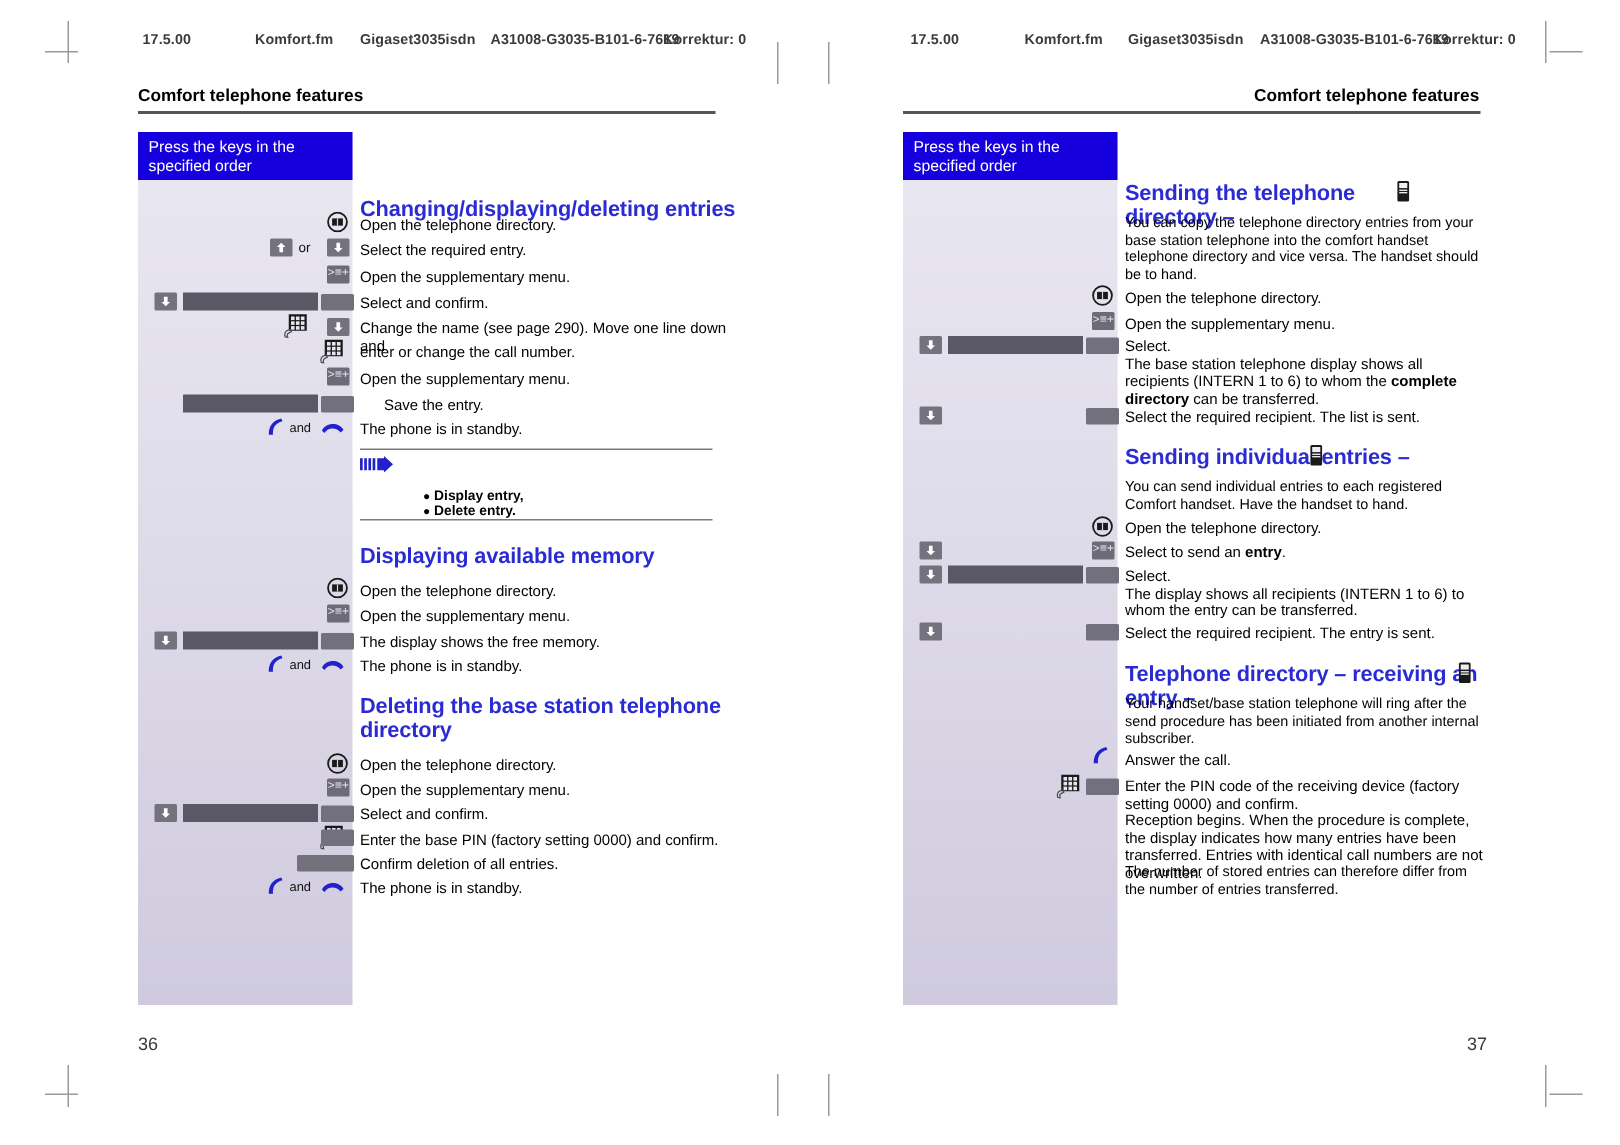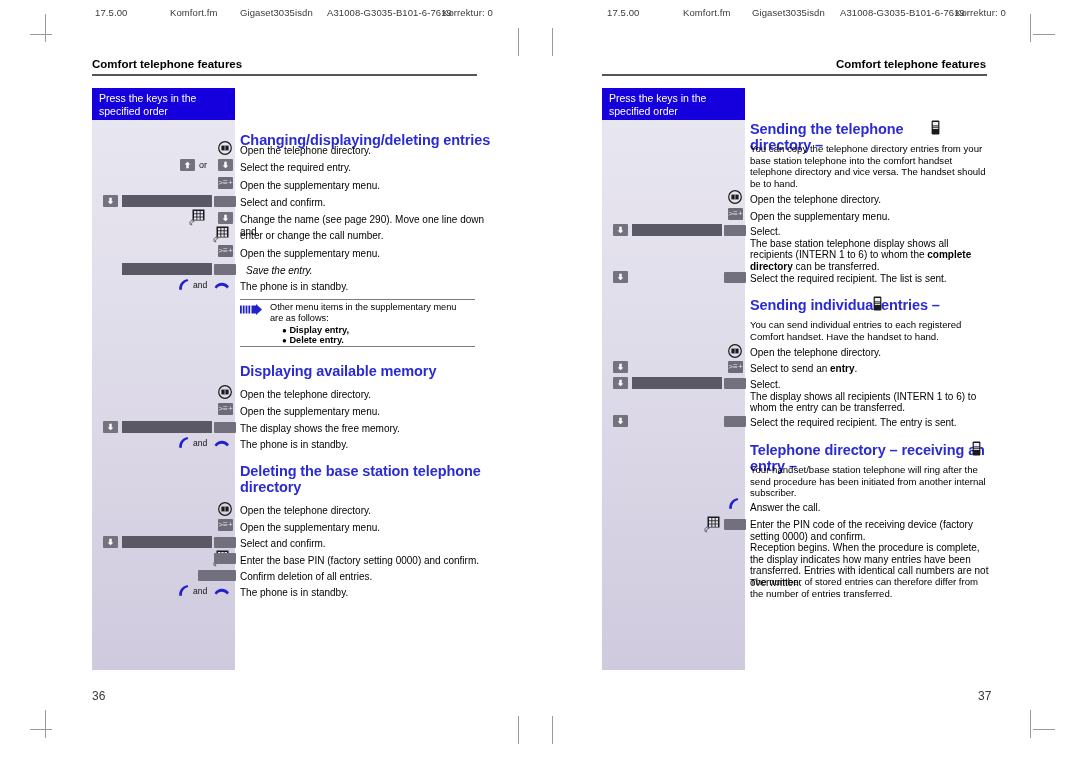--- a/index.html
+++ b/index.html
@@ -11,23 +11,23 @@
     position:relative;
     overflow:hidden;
   }
   
   .crop{position:absolute;background:#9a9a9a;}
   .crop.v{width:1px;height:28px;}
   .crop.h{height:1px;width:22px;}
 
   
   .runhead{
-    position:absolute;top:7px;
+    position:absolute;top:21px;
     font-size:9.5px;color:#3a3a3a;
-    white-space:nowrap;letter-spacing:.1px;
+    white-space:nowrap;letter-spacing:.1px;font-weight:bold;
   }
 
   
   .chaptitle{
     position:absolute;
     font-size:11.5px;font-weight:bold;color:#000;
     top:58px;white-space:nowrap;
   }
   .rule{
     position:absolute;height:2px;background:#555;
@@ -254,21 +254,21 @@
   </g>
   <path d="M2.2 15.6 C1.2 13.4 2.4 11.6 4.2 11 L5.6 10.6 L6.2 12.2 L4.6 12.9 C3.6 13.4 3.3 14.6 3.8 15.8 Z" fill="none" stroke="#4a4a52" stroke-width="0.8"></path>
 </svg>
 <div class="rowtext" style="left:240px;top:230px;">enter or change the call number.</div>
 
 <div class="menukey" style="left:218px;top:245px;">&gt;≡+</div>
 <div class="rowtext" style="left:240px;top:248px;">Open the supplementary menu.</div>
 
 <div class="dispbar chip" style="left:122px;top:263px;width:90px;"></div>
 <div class="softkey chip" style="left:214px;top:264px;width:22px;"></div>
-<div class="rowtext" style="left:246px;top:265px;font-style:italic;">Save the entry.</div>
+<div class="rowtext" style="left:256px;top:265px;">Save the entry.</div>
 
 <svg class="hsicon" style="left:176px;top:278px;" width="14" height="13" viewBox="0 0 14 13">
   <path d="M11.5 1 C5.5 2.5 3 6.5 3.2 11.8 L6 11.8 C5.6 7.2 7.6 4.2 12.3 2.9 Z" fill="#2222cc"></path>
 </svg>
 <div class="andlbl" style="left:193px;top:280px;">and</div>
 <svg class="hsicon" style="left:214px;top:279px;" width="16" height="11" viewBox="0 0 16 11">
   <path d="M0.6 8.2 C3 2.4 12 2.2 15 7.6 L13 9.4 C10.4 5.6 4.6 5.8 2.4 9.6 Z" fill="#2222cc"></path>
 </svg>
 <div class="rowtext" style="left:240px;top:281px;">The phone is in standby.</div>
 
@@ -277,21 +277,20 @@
   <div class="nline" style="top:47px;"></div>
   <svg style="position:absolute;left:0px;top:5px;" width="28" height="11" viewBox="0 0 28 11">
     <g fill="#2222cc">
       <rect x="0" y="1.5" width="1.8" height="8"></rect>
         <rect x="2.8" y="1.5" width="1.8" height="8"></rect>
       <rect x="5.6" y="1.5" width="1.8" height="8"></rect>
         <rect x="8.4" y="1.5" width="1.8" height="8"></rect>
       <polygon points="11.5,1.5 11.5,9.5 16,9.5 16,11 22,5.5 16,0 16,1.5"></polygon>
     </g>
   </svg>
-  <div class="notetxt" style="left:30px;top:3px;width:200px;">Other menu items in the supplementary menu are as follows:</div>
   <div class="bullet" style="left:42px;top:26px;">
     <span class="dot">●</span>
     <span>Display entry,</span>
   </div>
   <div class="bullet" style="left:42px;top:36px;">
     <span class="dot">●</span>
     <span>Delete entry.</span>
   </div>
 </div>
 

